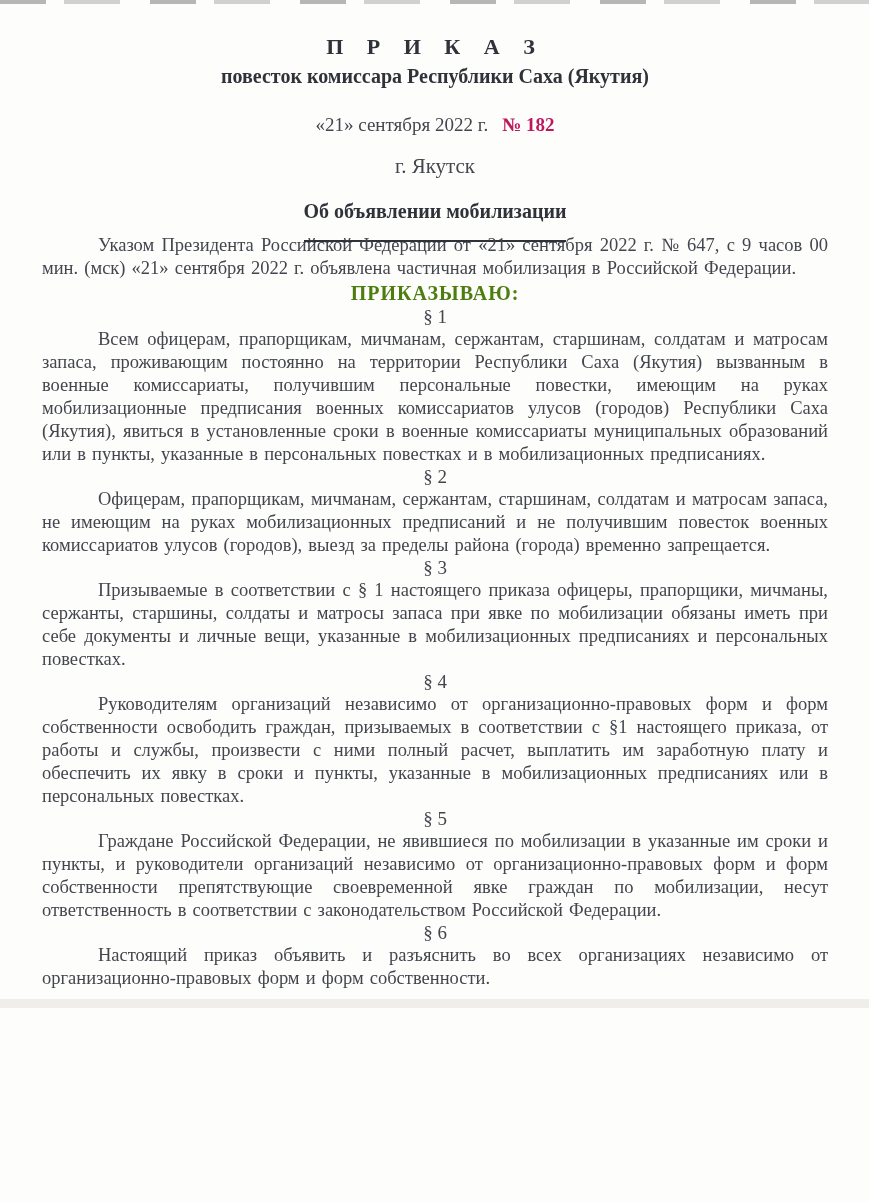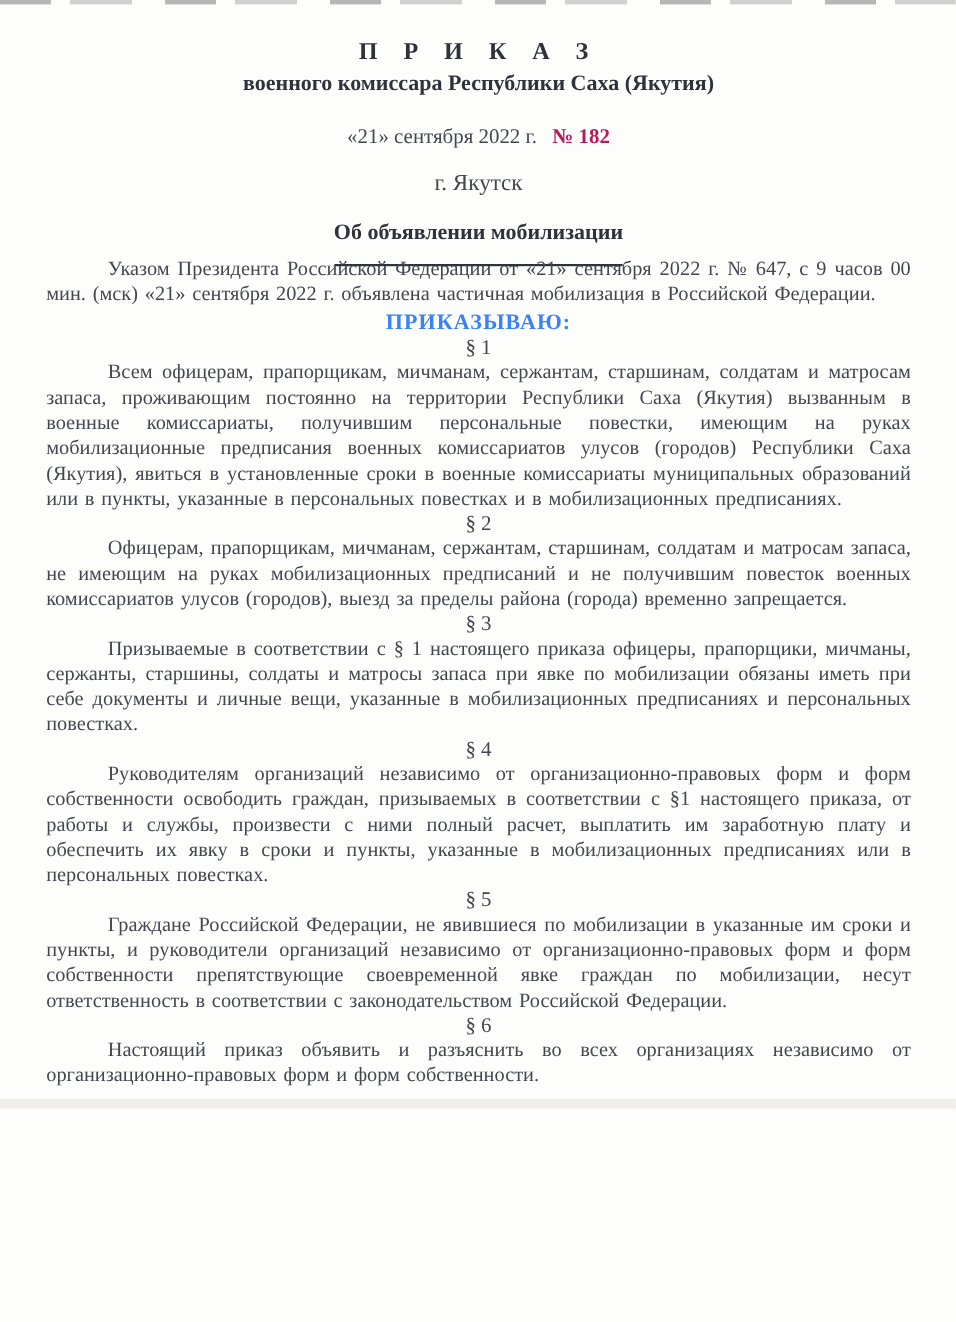--- a/index.html
+++ b/index.html
@@ -39,21 +39,21 @@
   }
   .subject span { border-bottom:2px solid #30323a; padding-bottom:18px; }
 
   .para {
     margin:0; font-size:18.5px; line-height:23px;
     text-align:justify; text-indent:56px; word-spacing:1.5px;
   }
   .intro { margin-top:11px; }
   .order-word {
     margin:1px 0 0; text-align:center; font-size:20px; line-height:25px;
-    font-weight:bold; color:#3b82f6; letter-spacing:1px;
+    font-weight:bold; color:#4d7c0f; letter-spacing:1px;
   }
   .sec-num { margin:0; text-align:center; font-size:19px; line-height:22px; }
 
   .signoff { margin-top:17px; }
   .commissar-line {
     position:relative; left:62px; text-align:center;
     font-size:20px; line-height:24px; font-weight:bold; color:#30323a;
   }
   .rank-line {
     position:relative; left:42px; margin-top:4px; text-align:center;
@@ -73,21 +73,21 @@
 </style>
 </head>
 <body>
 
 <div class="page">
 
   <div class="scan-edge-top"></div>
 
   <div class="content">
     <p class="doc-title">П Р И К А З</p>
-    <p class="doc-subtitle">военного комиссара Республики Саха (Якутия)</p>
+    <p class="doc-subtitle">повесток комиссара Республики Саха (Якутия)</p>
 
     <p class="dateline"><span>«21» сентября 2022 г.</span><span class="doc-number">№ 182</span></p>
     <p class="city">г. Якутск</p>
 
     <p class="subject"><span>Об объявлении мобилизации</span></p>
 
     <p class="para intro">Указом Президента Российской Федерации от «21» сентября 2022 г. № 647, с 9 часов 00 мин. (мск) «21» сентября 2022 г. объявлена частичная мобилизация в Российской Федерации.</p>
     <p class="order-word">ПРИКАЗЫВАЮ:</p>
 
     <p class="sec-num">§ 1</p>

